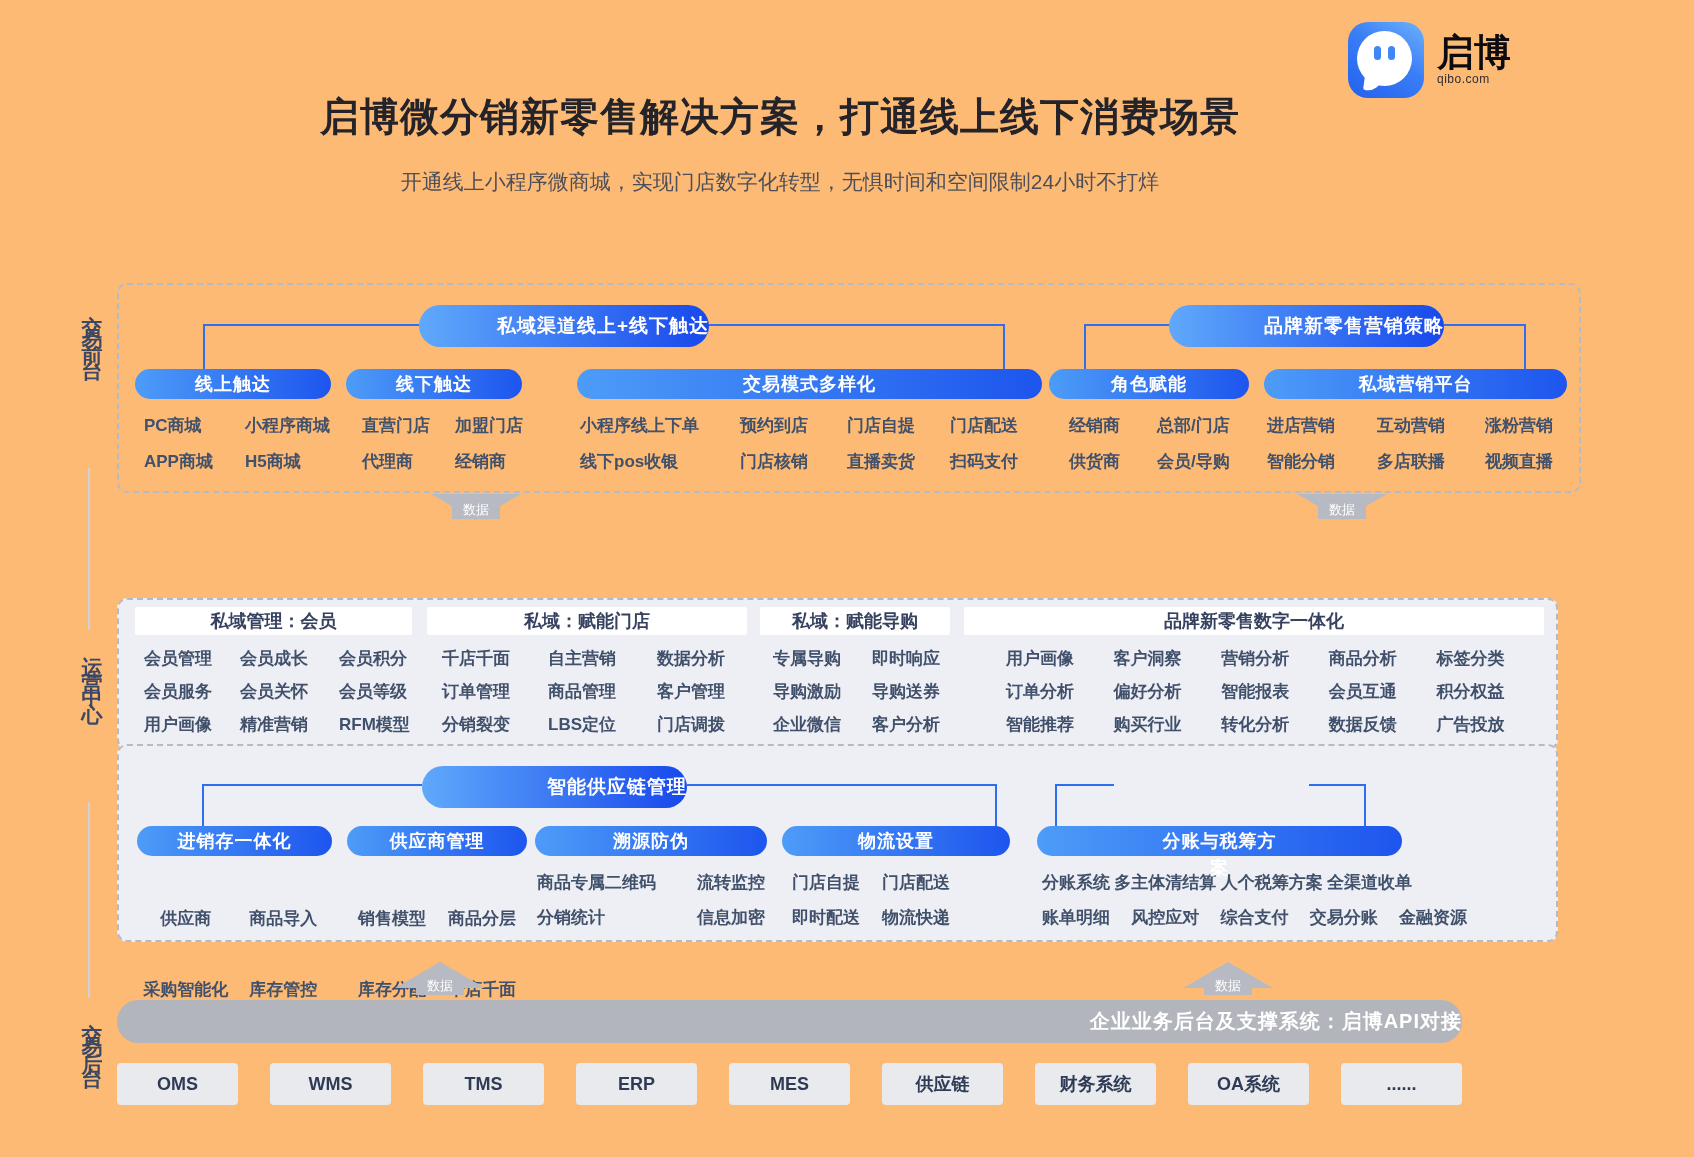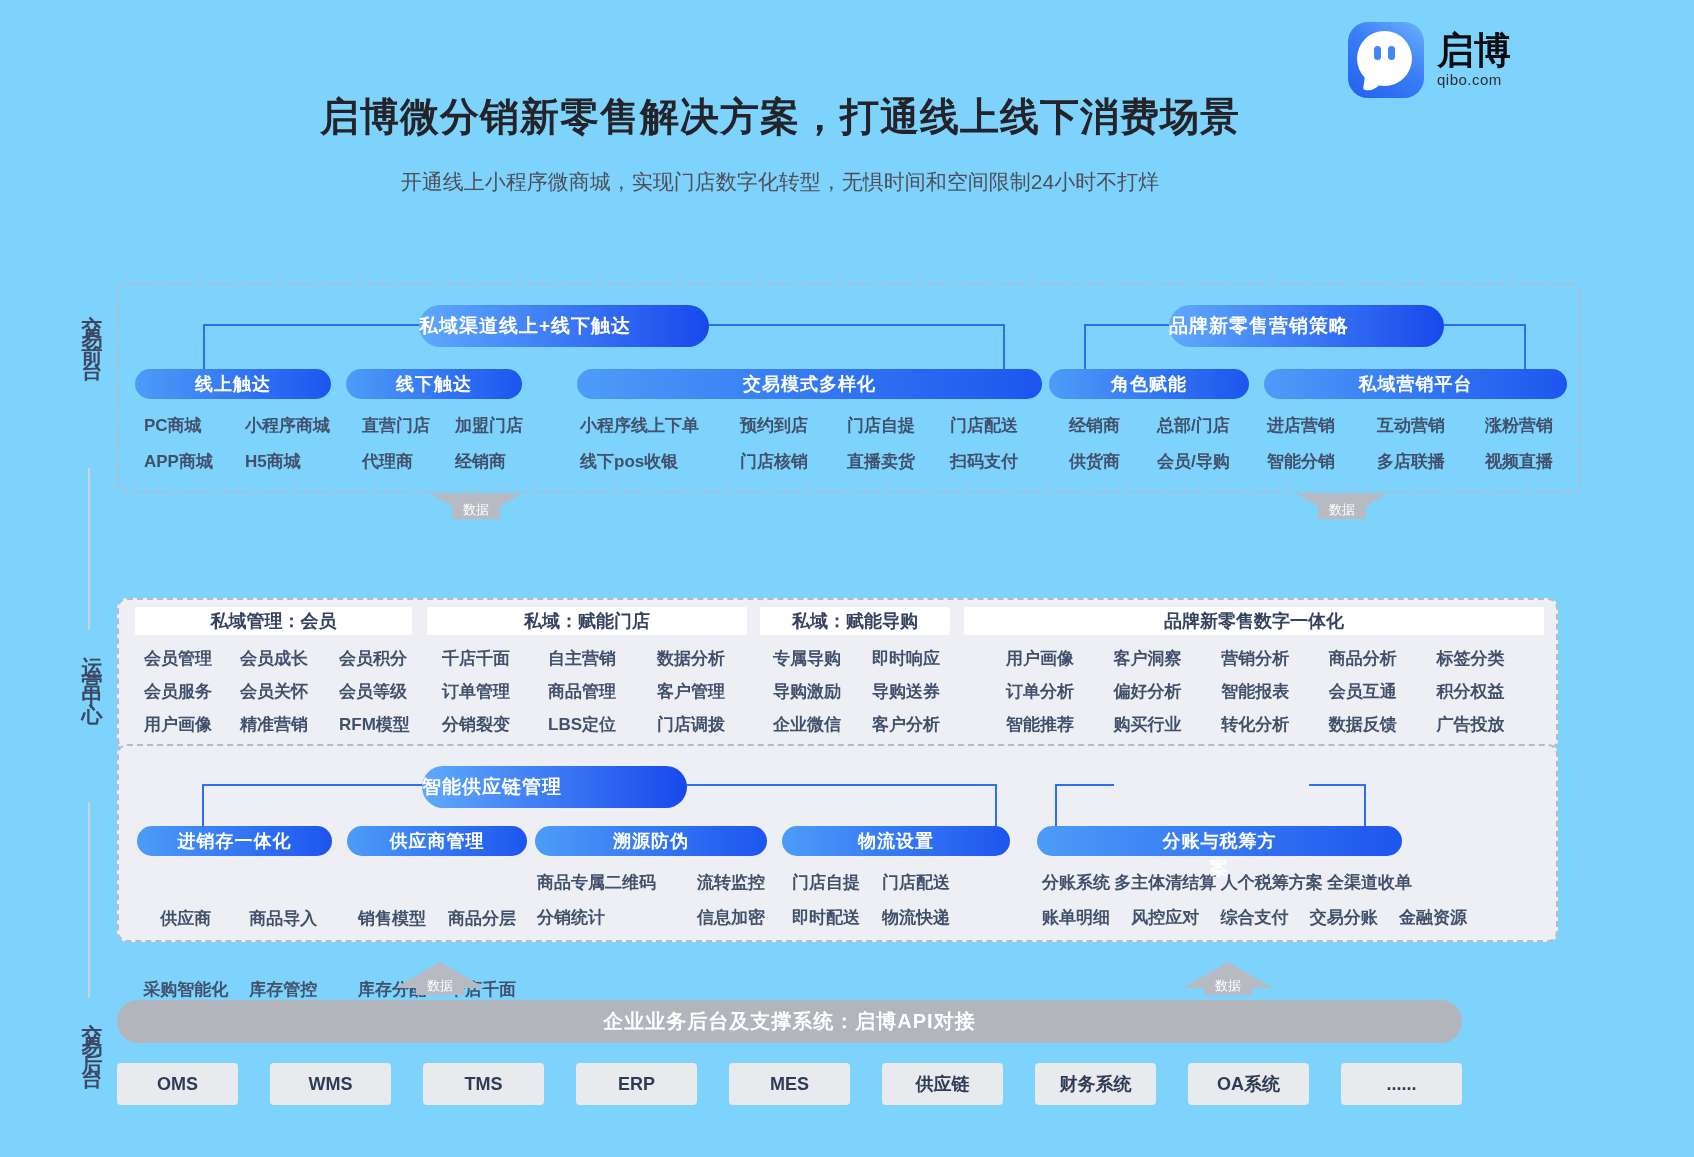--- a/index.html
+++ b/index.html
@@ -1,42 +1,42 @@
 <!DOCTYPE html>
 <html><head>
 <meta charset="utf-8">
 <style>
   html,body{margin:0;padding:0;background:#f7f8fc;font-family:"Liberation Sans","DejaVu Sans",sans-serif;}
-  #canvas{position:relative;width:1694px;height:1157px;margin:0 auto;background:#7dd3fc;overflow:hidden;}
+  #canvas{position:relative;width:1694px;height:1157px;margin:0 auto;background:#fdba74;overflow:hidden;}
 
   
   #title{position:absolute;top:90px;left:0;width:1560px;text-align:center;font-size:39px;font-weight:800;color:#232329;letter-spacing:1px;}
   #subtitle{position:absolute;top:168px;left:0;width:1560px;text-align:center;font-size:21px;color:#4e4e59;}
   #logo{position:absolute;left:1348px;top:22px;display:flex;align-items:center;gap:13px;}
   .logo-icon{position:relative;width:76px;height:76px;border-radius:20px;background:linear-gradient(215deg,#6cb2fc 0%,#3a7ef6 45%,#2360ee 100%);}
   .logo-face{position:absolute;left:9px;top:9px;width:55px;height:55px;background:#fff;border-radius:50%;}
   .logo-tail{position:absolute;left:16px;bottom:7px;width:17px;height:15px;background:#fff;border-radius:2px 0 14px 2px;transform:rotate(8deg);}
   .logo-eye{position:absolute;top:24px;width:7px;height:14px;border-radius:4px;background:#3f87f6;}
   .logo-eye.e1{left:26px}.logo-eye.e2{left:40px}
   .logo-name{font-size:37px;font-weight:700;color:#0c0c10;line-height:1.05;}
-  .logo-domain{font-size:15px;color:#2e2e34;letter-spacing:.5px;}
+  .logo-domain{font-size:12px;color:#2e2e34;letter-spacing:.5px;}
 
   
   .rail{position:absolute;left:78px;writing-mode:vertical-rl;text-orientation:upright;font-size:21px;font-weight:700;color:#3c4863;letter-spacing:15px;}
   .railline{position:absolute;left:88px;width:2px;background:#cdd2db;}
 
   
   .box{position:absolute;border:2px dashed #b4bbc8;border-radius:10px;box-sizing:border-box;}
   #boxA{left:117px;top:283px;width:1464px;height:210px;}
   #boxB{left:117px;top:598px;width:1441px;height:152px;background:#edeff4;}
   #boxC{left:117px;top:744px;width:1441px;height:198px;background:#edeff4;}
 
   
   .pill{position:relative;z-index:2;height:30px;line-height:30px;border-radius:15px;background:linear-gradient(90deg,#4d9cf8,#1d55ee);color:#fff;font-size:18px;font-weight:700;text-align:center;letter-spacing:1px;white-space:nowrap;}
-  .ppill{position:absolute;z-index:2;height:42px;line-height:42px;border-radius:21px;background:linear-gradient(90deg,#5fa9fb,#1848ec);color:#fff;font-size:19px;font-weight:700;text-align:left;letter-spacing:1px;white-space:nowrap;}
+  .ppill{position:absolute;z-index:2;height:42px;line-height:42px;border-radius:21px;background:linear-gradient(90deg,#5fa9fb,#1848ec);color:#fff;font-size:19px;font-weight:700;text-align:right;letter-spacing:1px;white-space:nowrap;}
   .conn{position:absolute;background:#2e6ff2;z-index:1;}
 
   
   .grp{position:absolute;top:84px;}
   .grp .rows{margin-top:16px;display:flex;flex-direction:column;gap:14px;}
   .irow{display:grid;justify-items:start;}
   .item{font-size:17px;font-weight:600;color:#41506b;white-space:nowrap;line-height:22px;}
 
   .bgrp{position:absolute;top:7px;}
   .bhdr{height:28px;line-height:28px;background:#ffffff;border-radius:2px;text-align:center;font-size:18px;font-weight:700;color:#36425f;}
@@ -45,21 +45,21 @@
 
   .cgrp{position:absolute;top:80px;}
   .cgrp .rows{margin-top:17px;display:flex;flex-direction:column;gap:15px;}
   .cgrp .item{line-height:20px;}
   .center-cols{justify-items:center;margin-top:36px;}
   .frow{display:flex;justify-content:space-between;}
   .pill-overflow{position:absolute;left:173px;top:30px;color:#ffffff;font-size:18px;font-weight:600;z-index:2;}
 
   
   #banner{position:absolute;left:117px;top:531px;width:1345px;height:39px;line-height:39px;border-radius:19px;background:linear-gradient(90deg,#4693f8,#1a4bea);color:#fff;text-align:center;font-size:20px;font-weight:700;letter-spacing:1px;}
-  #backendBar{position:absolute;left:117px;top:1000px;width:1345px;height:43px;line-height:43px;border-radius:21px;background:#b2b5bc;color:#fff;text-align:center;font-size:20px;font-weight:700;letter-spacing:1px;}
+  #backendBar{position:absolute;left:117px;top:1000px;width:1345px;height:43px;line-height:43px;border-radius:21px;background:#b2b5bc;color:#fff;text-align:right;font-size:20px;font-weight:700;letter-spacing:1px;}
   #systems{position:absolute;left:117px;top:1063px;width:1345px;height:42px;display:flex;gap:32px;}
   .sys{flex:1;background:#e8eaee;border-radius:4px;text-align:center;line-height:42px;font-size:18px;font-weight:700;color:#2f3b55;}
 
   
   .flow{position:absolute;width:90px;height:36px;}
   .flow .tri{position:absolute;left:0;top:0;width:100%;height:26px;background:#b7bac2;}
   .flow.down .tri{clip-path:polygon(0 0,100% 0,50% 100%);}
   .flow.up .tri{clip-path:polygon(50% 0,100% 100%,0 100%);}
   .flow .lbl{position:absolute;left:50%;transform:translateX(-50%);width:48px;height:18px;background:#b7bac2;color:#fff;font-size:13px;line-height:18px;text-align:center;}
   .flow.down .lbl{top:7px;}

